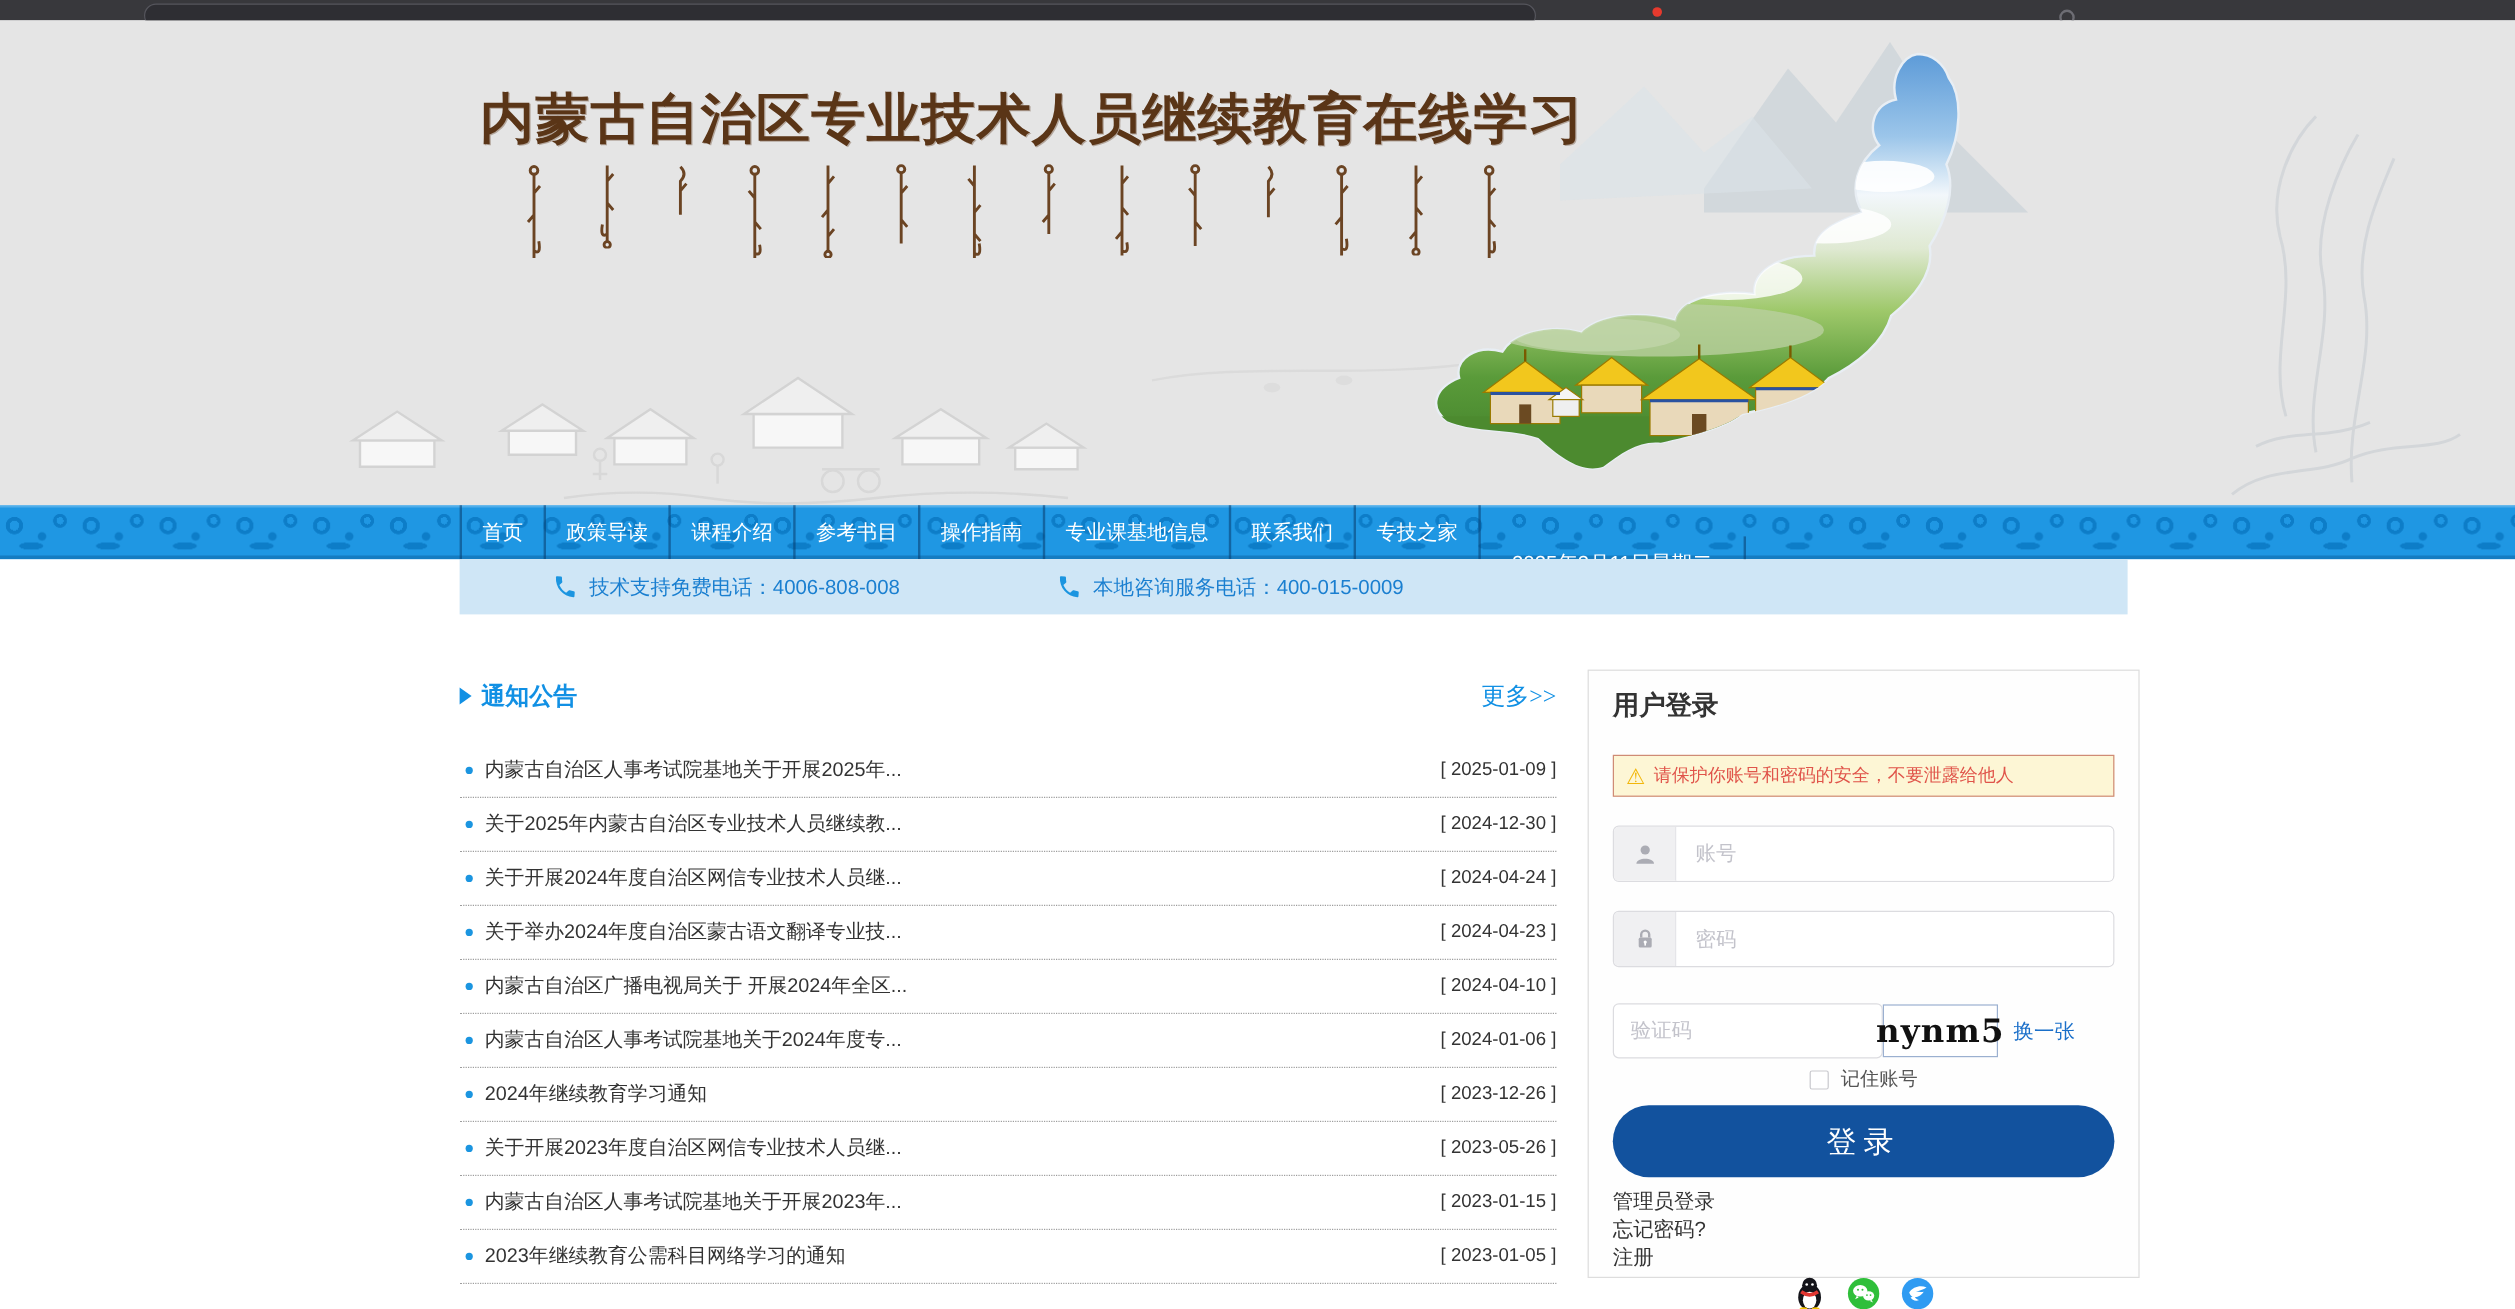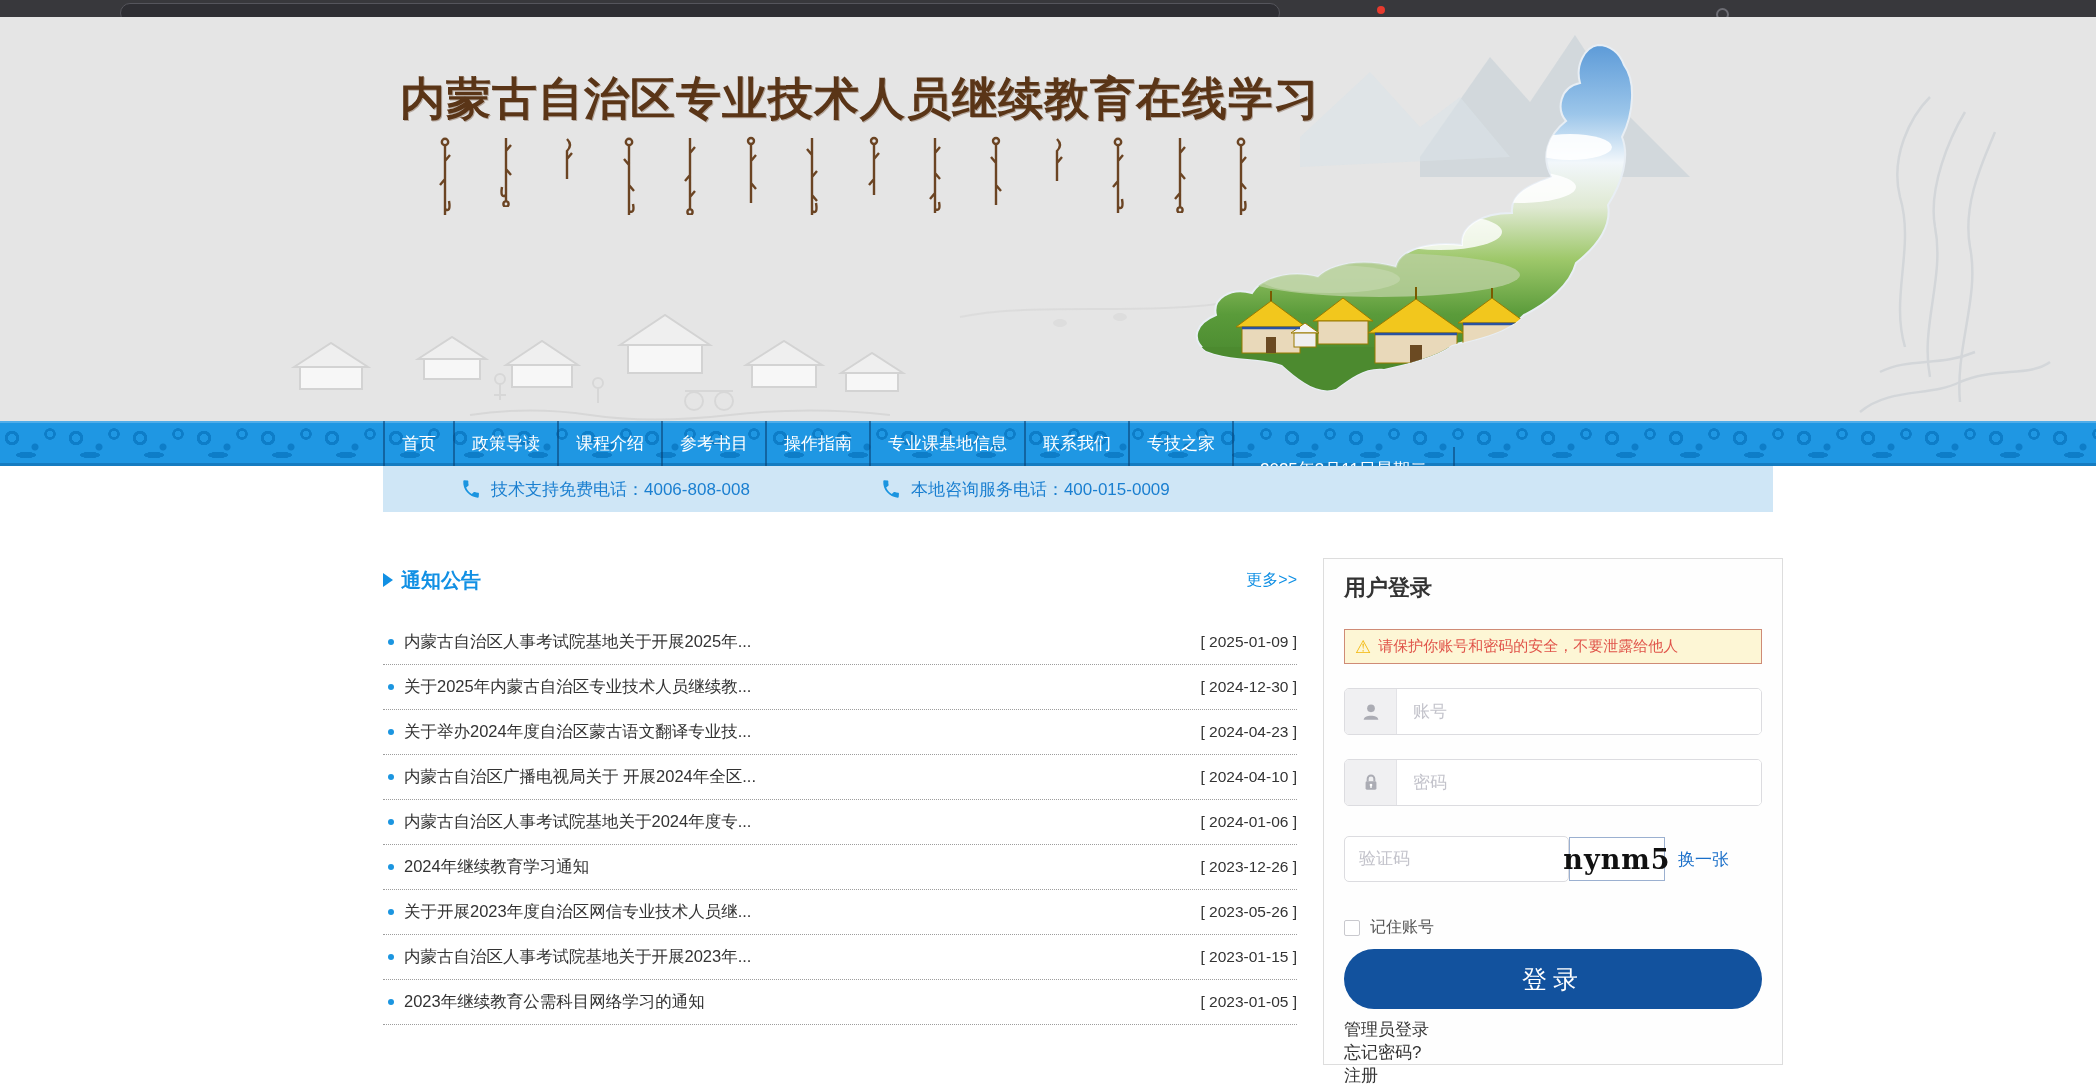--- a/index.html
+++ b/index.html
@@ -45,21 +45,21 @@
   .phone-entry { display:flex; align-items:center; margin-left:75px; color:#1a7fd0; font-size:17px; }
   .phone-entry:first-child { margin-left:77px; }
   .phone-entry svg { margin-right:9px; }
 
   
   .notices { position:absolute; left:383px; top:560px; width:914px; }
   .notices-header { display:flex; align-items:center; height:40px; }
   .tri { width:0; height:0; border-left:10px solid #1190e4; border-top:7px solid transparent;
     border-bottom:7px solid transparent; margin-right:8px; }
   .notices-title { color:#1190e4; font-size:20px; font-weight:bold; }
-  .more { margin-left:auto; color:#1190e4; font-size:16px; text-decoration:none; cursor:pointer; }
+  .more { margin-left:auto; color:#1190e4; font-size:20px; text-decoration:none; cursor:pointer;font-family:Liberation Serif, serif; }
   .notice-list { list-style:none; margin-top:20px; }
   .notice-row { display:flex; align-items:center; height:45px; border-bottom:1px dotted #9d9d9d; }
   .dot { width:6px; height:6px; border-radius:50%; background:#1b95e0; margin:0 10px 0 5px; flex:0 0 auto; }
   .n-title { color:#333; font-size:16.5px; text-decoration:none; cursor:pointer; white-space:nowrap;
     overflow:hidden; text-overflow:ellipsis; }
   .n-date { margin-left:auto; color:#333; font-size:15.5px; white-space:nowrap; }
 
   
   .login { position:absolute; left:1323px; top:558px; width:460px; height:507px;
     background:#fefefe; border:1px solid #ddd; padding:10px 20px 0 20px; }
@@ -76,21 +76,21 @@
     font-family:"Liberation Sans", sans-serif; }
   .txt::placeholder, .captcha-input::placeholder { color:#c3c3cb; }
   .captcha-row { margin-top:30px; display:flex; align-items:center; }
   .captcha-input { width:225px; height:46px; border:1px solid #dcdce0; border-radius:5px;
     font-size:17px; color:#333; padding:0 14px; outline:none; font-family:"Liberation Sans", sans-serif; }
   .captcha-box { width:96px; height:44px; border:1px solid #9bb0d0;
     background:#fff; display:flex; align-items:center; justify-content:center;
     font-family:"DejaVu Serif", serif; font-weight:bold; font-size:27px; color:#111;
     letter-spacing:1px; cursor:pointer; }
   .refresh { margin-left:13px; color:#1a6fc9; font-size:17px; text-decoration:none; cursor:pointer; }
-  .remember { margin-top:35px; display:flex; align-items:center; cursor:pointer; }
+  .remember { margin-top:7px; display:flex; align-items:center; cursor:pointer;justify-content:center; }
   .cb { width:16px; height:16px; border:1px solid #c9c9ce; border-radius:2px; background:#fff; }
   .remember span:last-child { margin-left:10px; color:#555; font-size:16px; }
   .login-btn { margin-top:11px; width:100%; height:60px; border:none; border-radius:30px;
     background:#12529e; color:#fff; font-size:25px; letter-spacing:6px; cursor:pointer;
     font-family:"Liberation Sans", sans-serif; }
   .links-row { margin-top:9px; display:flex; justify-content:space-between;flex-direction:column; }
   .links-row a { color:#333; font-size:17px; text-decoration:none; cursor:pointer; }
   .social-row { margin-top:4px; display:flex; justify-content:center; gap:17px; }
   .soc { width:28px; height:30px; display:flex; align-items:center; justify-content:center; cursor:pointer; }
 </style>
@@ -336,20 +336,25 @@
         <a class="n-title">内蒙古自治区人事考试院基地关于开展2025年...</a>
         <span class="n-date">[ 2025-01-09 ]</span>
       </li>
     <li class="notice-row">
         <span class="dot"></span>
         <a class="n-title">关于2025年内蒙古自治区专业技术人员继续教...</a>
         <span class="n-date">[ 2024-12-30 ]</span>
       </li>
     <li class="notice-row">
         <span class="dot"></span>
+        <a class="n-title">关于开展2024年度自治区网信专业技术人员继...</a>
+        <span class="n-date">[ 2024-04-24 ]</span>
+      </li>
+    <li class="notice-row">
+        <span class="dot"></span>
         <a class="n-title">关于举办2024年度自治区蒙古语文翻译专业技...</a>
         <span class="n-date">[ 2024-04-23 ]</span>
       </li>
     <li class="notice-row">
         <span class="dot"></span>
         <a class="n-title">内蒙古自治区广播电视局关于 开展2024年全区...</a>
         <span class="n-date">[ 2024-04-10 ]</span>
       </li>
     <li class="notice-row">
         <span class="dot"></span>

